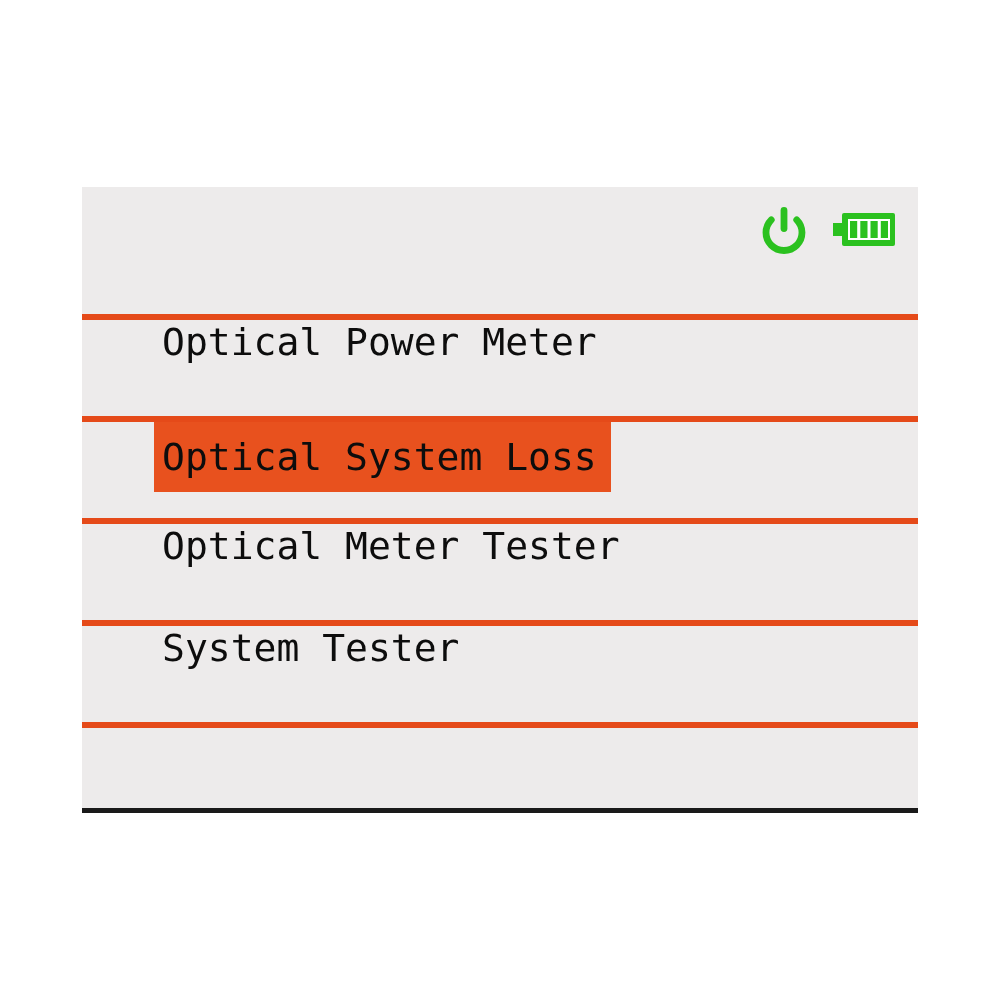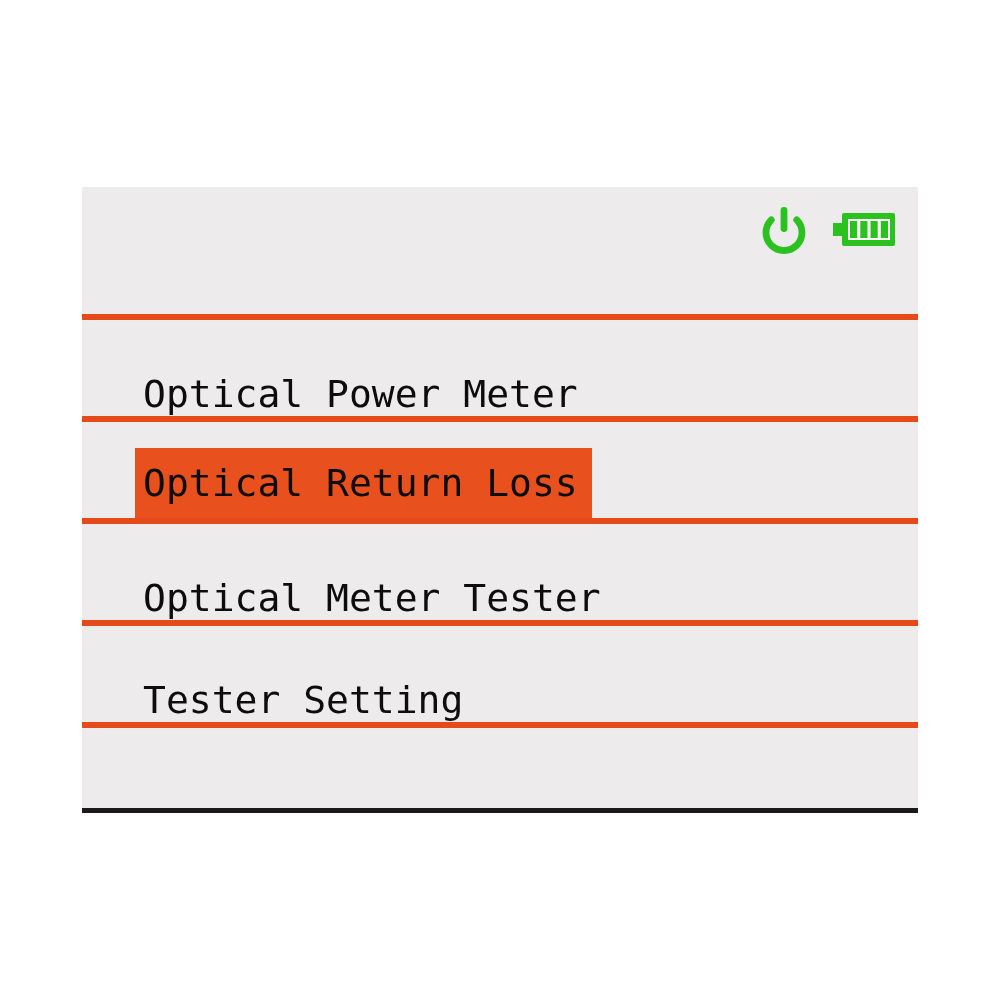--- a/index.html
+++ b/index.html
@@ -14,21 +14,21 @@
     background:var(--bg);border-bottom:5px solid var(--black-line);
   }
   .status-bar{
     height:127px;display:flex;justify-content:flex-end;align-items:flex-start;
     padding:19px 23px 0 0;box-sizing:border-box;gap:25px;
   }
   .power-icon-box{width:48px;height:49px;}
   .battery-icon-box{width:62px;height:33px;margin-top:7px;}
   .menu-row{
     height:96px;border-top:6px solid var(--accent);
-    display:flex;align-items:flex-end;padding-left:61px;
+    display:flex;align-items:flex-start;padding-left:80px;
   }
   .menu-label{
     font-size:38px;color:var(--text);white-space:pre;letter-spacing:0;
   }
   .menu-row.selected .menu-label{
     background:var(--highlight);height:70px;display:flex;align-items:center;
     padding:0 14px 0 8px;margin-left:-8px;
   }
   .end-line{height:0;border-top:6px solid var(--accent);}
 </style>
@@ -55,26 +55,26 @@
         <rect x="47.8" y="8" width="7.2" height="17" fill="#2BC11F"></rect>
       </svg>
     </div>
   </div>
 
   <div class="menu-row">
     <span class="menu-label">Optical Power Meter</span>
   </div>
 
   <div class="menu-row selected">
-    <span class="menu-label">Optical Return Loss</span>
+    <span class="menu-label">Optical System Loss</span>
   </div>
 
   <div class="menu-row">
     <span class="menu-label">Optical Meter Tester</span>
   </div>
 
   <div class="menu-row">
-    <span class="menu-label">Tester Setting</span>
+    <span class="menu-label">System Tester</span>
   </div>
 
   <div class="end-line"></div>
 
 </div>
 
 </body></html>

